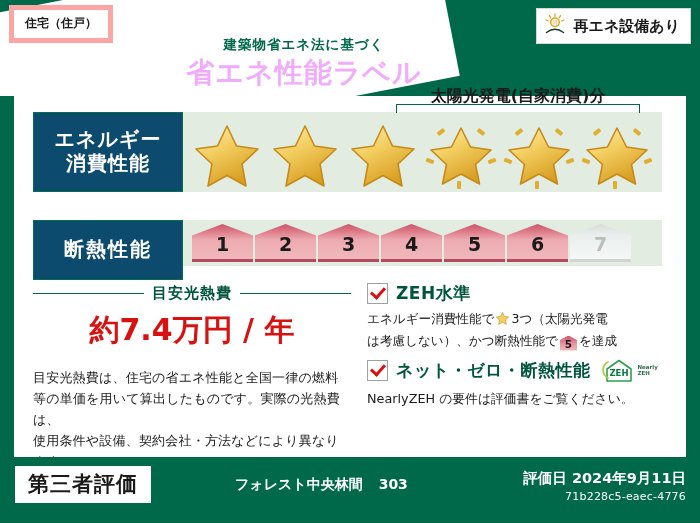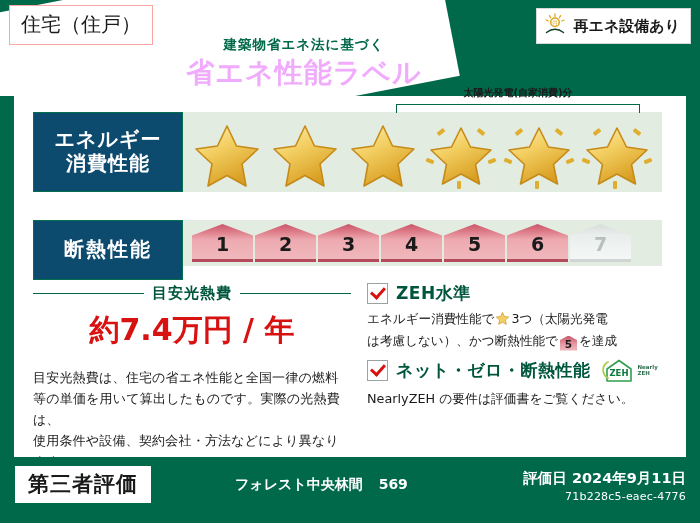--- a/index.html
+++ b/index.html
@@ -10,22 +10,22 @@
     background:#00694a;box-sizing:border-box;
   }
 
   
   .header{position:absolute;left:0;top:0;width:700px;height:96px;background:#00694a;overflow:hidden;}
   .header .slash{
     position:absolute;left:-40px;top:20px;width:480px;height:150px;background:#ffffff;
     transform:rotate(-11deg);transform-origin:0 0;
   }
   .badge-housing{
-    position:absolute;left:9px;top:5px;background:#ffffff;border:1px solid #fca5a5;
-    padding:5px 11px 6px 11px;font-weight:normal;font-size:20px;color:#1a1a1a;letter-spacing:0px;
+    position:absolute;left:9px;top:5px;background:#ffffff;border:5px solid #fca5a5;
+    padding:5px 11px 6px 11px;font-weight:bold;font-size:12px;color:#1a1a1a;letter-spacing:0px;
     z-index:5;
   }
   .badge-solar{
     position:absolute;right:9px;top:8px;background:#ffffff;border:1px solid #d8d8d8;
     padding:4px 10px 4px 6px;display:flex;align-items:center;gap:7px;z-index:5;
   }
   .badge-solar .txt{font-weight:bold;font-size:15px;color:#1a1a1a;}
   .title-wrap{position:absolute;left:0;top:38px;width:608px;text-align:center;z-index:6;}
   .title-small{font-size:13.5px;font-weight:bold;color:#00694a;letter-spacing:1px;line-height:1;}
   .title-big{font-size:28px;font-weight:bold;color:#f0abfc;letter-spacing:1px;line-height:1.25;margin-top:3px;}
@@ -51,21 +51,21 @@
 
   .stars{display:flex;align-items:center;gap:0px;margin-top:4px;}
   .star-cell{position:relative;width:78px;height:72px;display:flex;align-items:center;justify-content:center;}
 
   .bracket{
     position:absolute;left:213px;top:-26px;width:244px;height:25px;
   }
   .bracket .line{position:absolute;left:0;top:18px;width:100%;height:1.4px;background:#00694a;}
   .bracket .tick-l{position:absolute;left:0;top:18px;width:1.4px;height:9px;background:#00694a;}
   .bracket .tick-r{position:absolute;right:0;top:18px;width:1.4px;height:9px;background:#00694a;}
-  .bracket .cap{position:absolute;left:0;top:0;width:100%;text-align:center;font-size:10px;font-weight:bold;color:#1a1a1a;}
+  .bracket .cap{position:absolute;left:0;top:0;width:100%;text-align:center;font-size:16px;font-weight:bold;color:#1a1a1a;}
 
   
   #row-insul{top:124px;}
   #row-insul .row-label{width:150px;height:60px;font-size:20px;letter-spacing:2px;}
   #row-insul .row-body{width:479px;height:46px;padding-left:9px;gap:2px;}
 
   .pent{
     position:relative;width:61px;height:38px;display:flex;align-items:flex-end;justify-content:center;
     font-size:19px;font-weight:bold;padding-bottom:4px;box-sizing:border-box;
   }
@@ -316,19 +316,19 @@
 
       </div>
     </div>
   </div>
 
   <div class="footer">
     <div class="bels">
       <span class="third">第三者評価</span>
     </div>
     <div class="prop">
-      <span>フォレスト中央林間</span><span class="num">569</span>
+      <span>フォレスト中央林間</span><span class="num">303</span>
     </div>
     <div class="fdate">評価日 2024年9月11日</div>
     <div class="fid">71b228c5-eaec-4776</div>
   </div>
 
 </div>
 
 </body></html>

